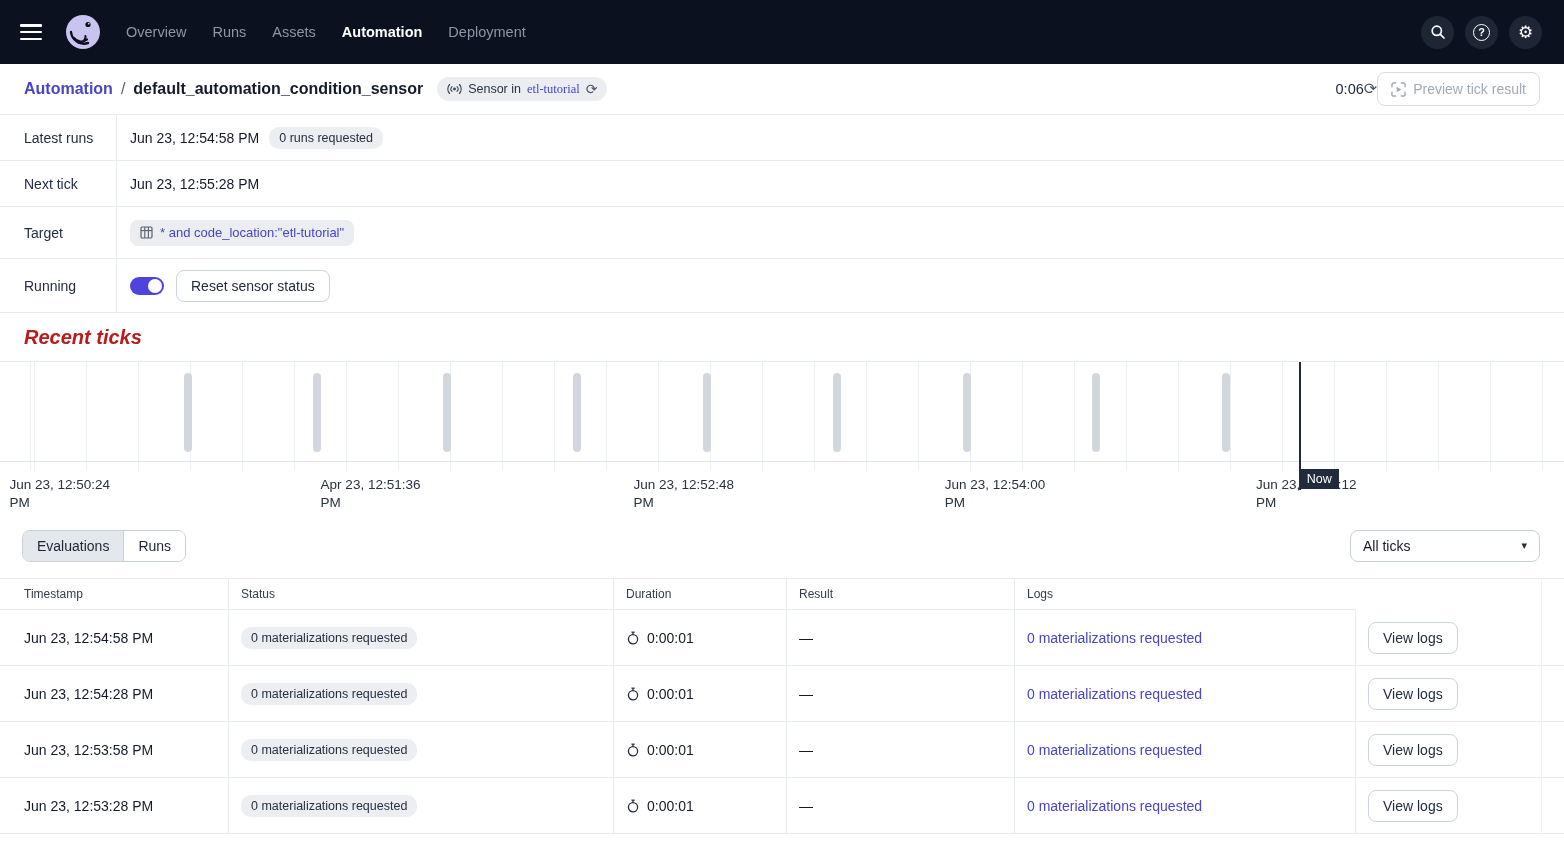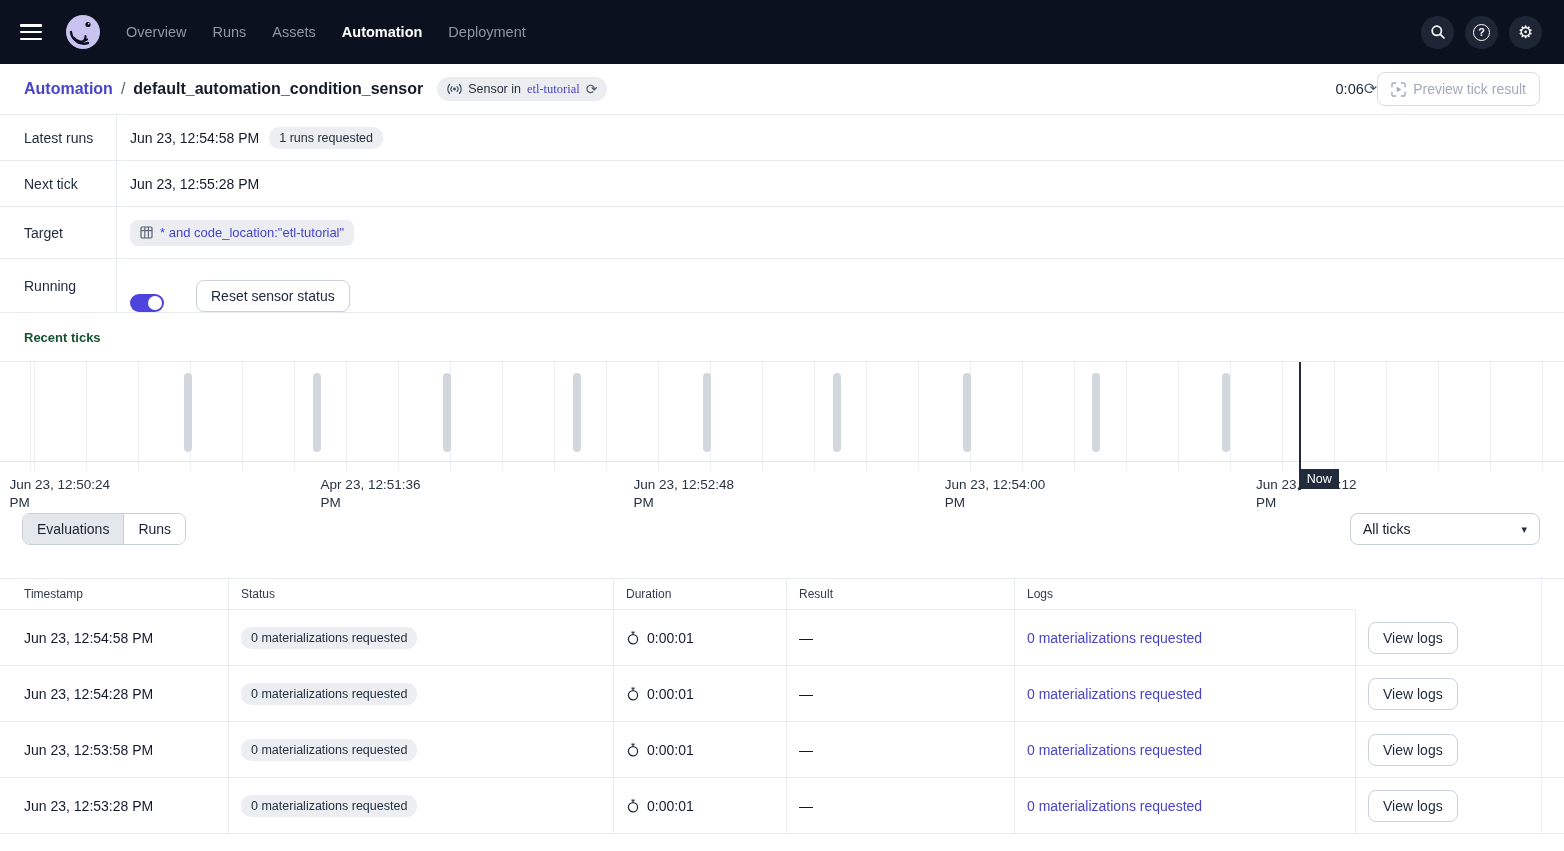--- a/index.html
+++ b/index.html
@@ -37,33 +37,33 @@
   .detail-value { display: flex; align-items: center; padding-left: 13px; font-size: 14px; color: #141A2A; gap: 10px; }
   .h46 { height: 46px; } .h52 { height: 52px; } .h54 { height: 54px; }
   .pill { background: #ECEEF2; border-radius: 10px; padding: 4px 10px; font-size: 12.5px; color: #252F40; white-space: nowrap; }
   .target-chip { background: #EBEDF1; border-radius: 8px; height: 26px; display: flex; align-items: center; gap: 7px; padding: 0 10px; font-size: 13px; color: #4744C9; cursor: pointer; }
   .toggle { width: 34px; height: 18px; background: #4F43DD; border-radius: 9px; position: relative; cursor: pointer; flex: 0 0 auto; }
   .toggle .knob { position: absolute; top: 2px; left: 18px; width: 14px; height: 14px; border-radius: 50%; background: #fff; }
   .btn { background: #fff; border: 1px solid #CCD2D9; border-radius: 8px; height: 32px; padding: 0 14px; font-size: 14px; color: #222C3D; cursor: pointer; font-family: inherit; }
 
   
   .section-heading { height: 49px; display: flex; align-items: center; padding-left: 24px; border-bottom: 1px solid #E7EAEE; }
-  .section-heading h2 { font-size: 13px; font-weight: 700; color: #14532d; }
+  .section-heading h2 { font-size: 20px; font-weight: 700; color: #b91c1c; font-style: italic; }
   .timeline { position: relative; }
   .tl-grid { background-image: repeating-linear-gradient(to right, #EDF0F3 0 1px, transparent 1px 52px); background-position-x: 34px; }
   .tl-chart { height: 100px; border-bottom: 1px solid #E2E6EB; position: relative; }
   .tl-ticks { height: 9px; }
   .tl-labels { position: relative; height: 42px; padding-top: 4px; }
   .tick-bar { position: absolute; top: 11px; width: 8px; height: 79px; border-radius: 4px; background: #D2D7DE; transform: translateX(-50%); cursor: pointer; }
   .axis-label { position: absolute; top: 5px; font-size: 13.5px; color: #29323F; line-height: 18px; white-space: nowrap; }
   .now-line { position: absolute; top: 0; width: 2px; height: 128px; background: #222B3C; transform: translateX(-1px); z-index: 2; }
   .now-badge { position: absolute; top: 107px; z-index: 3; background: #222B3C; color: #fff; font-size: 12.5px; padding: 3px 7px; }
 
   
-  .tabsrow { height: 65px; display: flex; align-items: flex-start; padding: 0 24px 0 22px; }
+  .tabsrow { height: 65px; display: flex; align-items: center; padding: 0 24px 0 22px; }
   .segmented { display: flex; border: 1px solid #C9CFD6; border-radius: 8px; overflow: hidden; height: 32px; }
   .segment { display: flex; align-items: center; padding: 0 14px; font-size: 14px; color: #1B2536; background: #fff; cursor: pointer; border: none; font-family: inherit; }
   .segment.active { background: #E4E7EB; border-right: 1px solid #C9CFD6; }
   .filter-select { margin-left: auto; width: 190px; height: 32px; border: 1px solid #C9CFD6; border-radius: 8px; display: flex; align-items: center; padding: 0 12px; font-size: 14px; color: #141A2A; cursor: pointer; background: #fff; }
   .filter-caret { margin-left: auto; font-size: 11px; color: #232D3F; }
 
   
   .ticks-table { border-top: 1px solid #E7EAEE; position: relative; }
   .tgrid { display: grid; grid-template-columns: 228px 385px 173px 228px 341px 1fr; }
   .th { font-size: 12px; color: #323C4D; padding: 8px 12px; border-bottom: 1px solid #E7EAEE; }
@@ -152,21 +152,21 @@
       <span>Preview tick result</span>
     </button>
   </div>
 </header>
 
 <section>
   <div class="detail-row h46">
     <div class="detail-label">Latest runs</div>
     <div class="detail-value">
       <span>Jun 23, 12:54:58 PM</span>
-      <span class="pill">1 runs requested</span>
+      <span class="pill">0 runs requested</span>
     </div>
   </div>
   <div class="detail-row h46">
     <div class="detail-label">Next tick</div>
     <div class="detail-value">
         <span>Jun 23, 12:55:28 PM</span>
       </div>
   </div>
   <div class="detail-row h52">
     <div class="detail-label">Target</div>
@@ -177,21 +177,21 @@
           <line x1="1" y1="4.6" x2="12" y2="4.6" stroke="#59616E" stroke-width="1.1"></line>
           <line x1="4.8" y1="1" x2="4.8" y2="12" stroke="#59616E" stroke-width="1.1"></line>
           <line x1="8.4" y1="1" x2="8.4" y2="12" stroke="#59616E" stroke-width="1.1"></line>
         </svg>
         <span>* and code_location:"etl-tutorial"</span>
       </span>
     </div>
   </div>
   <div class="detail-row h54">
     <div class="detail-label">Running</div>
-    <div class="detail-value" style="gap:32px;align-items:flex-end;">
+    <div class="detail-value" style="gap:12px;">
       <div class="toggle">
           <div class="knob"></div>
         </div>
       <button class="btn">Reset sensor status</button>
     </div>
   </div>
 </section>
 
 <section>
   <div class="section-heading">

